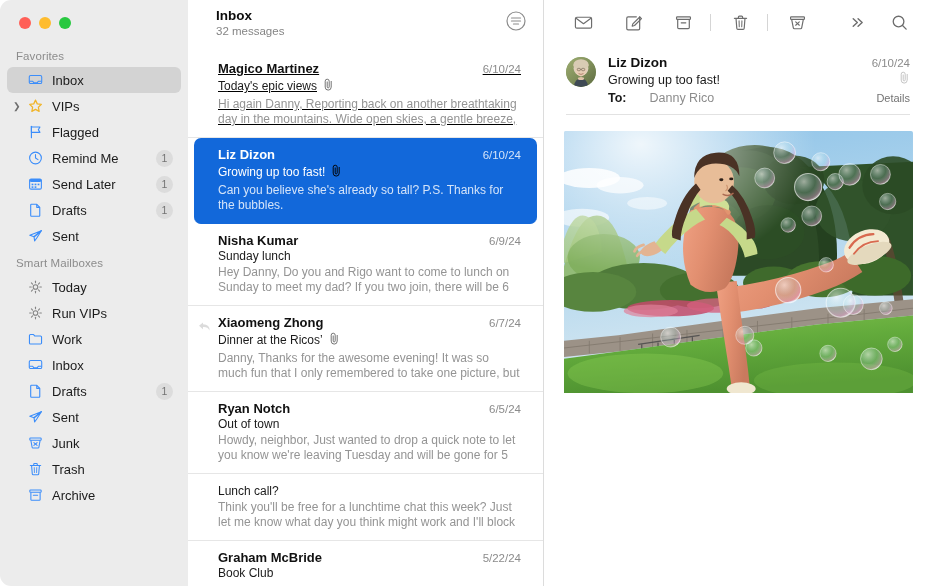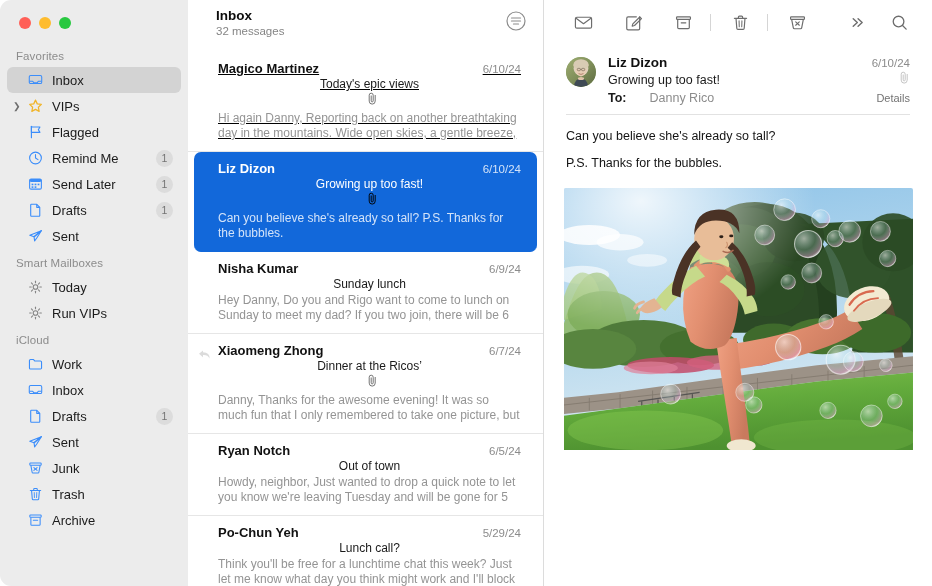--- a/index.html
+++ b/index.html
@@ -112,21 +112,21 @@
     border-bottom-color: #1268da;
     border-radius: 7px;
     margin: 0 6px 0 6px;
     padding-left: 24px;
     padding-right: 16px;
   }
   .row.selected + .row { border-top: none; }
   .row-top { display: flex; align-items: baseline; justify-content: space-between; }
   .row-from { font-size: 13px; font-weight: bold; color: #111; }
   .row-date { font-size: 11.5px; color: #8b8b8b; flex: none; margin-left: 8px; }
-  .row-subj-line { display: flex; align-items: center; justify-content: flex-start; margin-top: 1px; flex-direction: column; }
+  .row-subj-line { display: flex; align-items: center; justify-content: flex-start; margin-top: 1px; }
   .row-subj { font-size: 12px; color: #1a1a1a; }
   .row-prev {
     font-size: 12px; color: #949494; margin-top: 2px;
     line-height: 15px; max-height: 30px; overflow: hidden;
   }
   .row.selected .row-from,
   .row.selected .row-subj { color: #ffffff; }
   .row.selected .row-date,
   .row.selected .row-prev { color: #d3e3f9; }
   .clip { flex: none; margin-left: 6px; opacity: .55; }
@@ -308,21 +308,20 @@
                 <line x1="13.8" y1="9" x2="15.6" y2="9"></line>
                  <line x1="4.4" y1="4.4" x2="5.7" y2="5.7"></line>
                 <line x1="12.3" y1="12.3" x2="13.6" y2="13.6"></line>
                  <line x1="13.6" y1="4.4" x2="12.3" y2="5.7"></line>
                 <line x1="5.7" y1="12.3" x2="4.4" y2="13.6"></line>
                </g>
             </svg>
           </span>
           <span class="lbl">Run VIPs</span>
         </div>
-        <div class="sb-group-title">iCloud</div>
         <div class="sb-item">
           <span class="ico">
             <svg width="17" height="16" viewBox="0 0 18 18">
               <path d="M2.2 13.4 V5.2 a1.2 1.2 0 0 1 1.2 -1.2 h3.4 l1.5 1.7 h6.3 a1.2 1.2 0 0 1 1.2 1.2 v6.5 a1.2 1.2 0 0 1 -1.2 1.2 H3.4 a1.2 1.2 0 0 1 -1.2 -1.2 Z" fill="none" stroke="#3b8dfa" stroke-width="1.25" stroke-linejoin="round"></path>
             </svg>
           </span>
           <span class="lbl">Work</span>
         </div>
         <div class="sb-item">
           <span class="ico">
@@ -460,24 +459,20 @@
       <span class="row-from">Ryan Notch</span>
       <span class="row-date">6/5/24</span>
     </div>
     <div class="row-subj-line">
       <span class="row-subj">Out of town</span>
 
     </div>
     <div class="row-prev">Howdy, neighbor, Just wanted to drop a quick note to let you know we're leaving Tuesday and will be gone for 5 nights, if…</div>
         </div>
         <div class="row">
-          <div class="row-top">
-      <span class="row-from">Po-Chun Yeh</span>
-      <span class="row-date">5/29/24</span>
-    </div>
     <div class="row-subj-line">
       <span class="row-subj">Lunch call?</span>
 
     </div>
     <div class="row-prev">Think you'll be free for a lunchtime chat this week? Just let me know what day you think might work and I'll block off my sch…</div>
         </div>
         <div class="row">
           <div class="row-top">
       <span class="row-from">Graham McBride</span>
       <span class="row-date">5/22/24</span>
@@ -593,24 +588,20 @@
           <div class="mh-to">
             <span class="k">To:</span><span class="v">Danny Rico</span>
           </div>
           <span class="details">Details</span>
         </div>
       </div>
     </div>
 
     <div class="hr"></div>
 
-    <div class="msg-body" id="msg-body">
-        <p>Can you believe she's already so tall?</p>
-        <p>P.S. Thanks for the bubbles.</p>
-      </div>
 
     <div class="photo-wrap">
       <svg class="photo" viewBox="0 0 386 290" preserveAspectRatio="xMidYMid slice">
         <defs>
           <linearGradient id="sky" x1="0" y1="0" x2="0.2" y2="1">
             <stop offset="0%" stop-color="#8ec3e8"></stop>
             <stop offset="55%" stop-color="#b7d9ee"></stop>
             <stop offset="100%" stop-color="#dbeaf2"></stop>
           </linearGradient>
           <linearGradient id="lawn" x1="0" y1="0" x2="0.3" y2="1">

